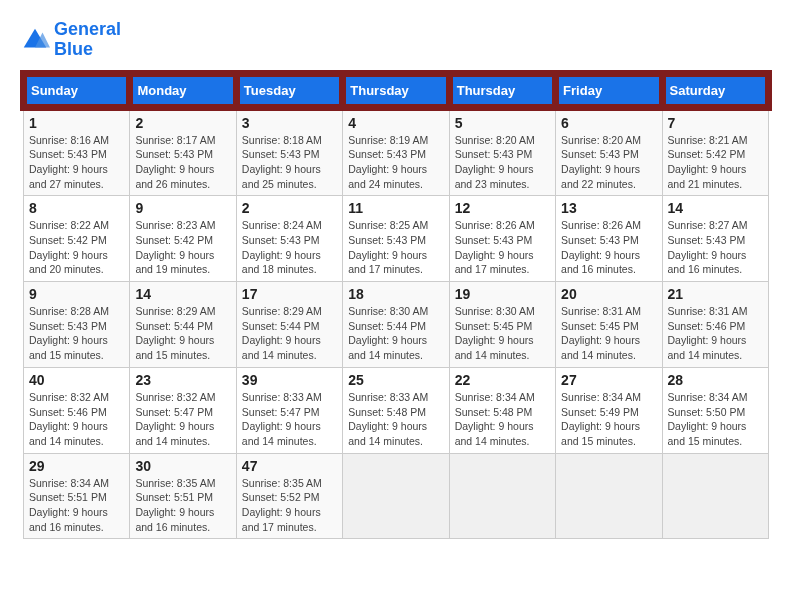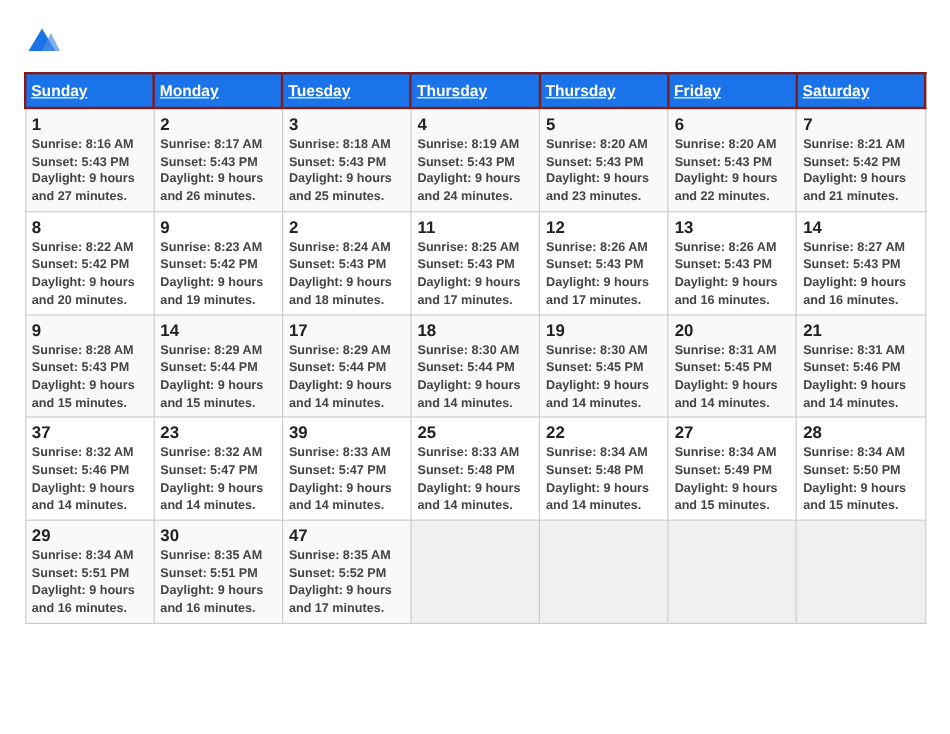--- a/index.html
+++ b/index.html
@@ -51,22 +51,21 @@
       border-collapse: collapse;
       font-size: 11px;
     }
     thead th {
       background-color: #1a73e8;
       color: #fff;
       padding: 6px 4px;
       text-align: left;
       font-size: 13px;
       font-weight: bold;
-      border: 2px solid #7f1d1d;
-      text-decoration: underline;
+      border: 7px solid #7f1d1d;
     }
     tbody td {
       border: 1px solid #ccc;
       padding: 4px 5px;
       vertical-align: top;
       min-height: 80px;
       width: 14.28%;
       background: #fff;
     }
     tbody tr:nth-child(odd) td {
@@ -76,35 +75,38 @@
       font-size: 14px;
       font-weight: bold;
       color: #222;
       display: block;
       margin-bottom: 2px;
     }
     .day-info {
       color: #444;
       font-size: 10.5px;
       line-height: 1.4;
-      font-weight: bold;
     }
     .empty-cell {
       background: #f0f0f0 !important;
     }
   </style>
 </head>
 <body>
 
 <div class="header-section">
   <div class="logo">
     <svg class="logo-icon" viewBox="0 0 40 40">
       <polygon points="20,5 35,30 5,30" fill="#1a73e8"></polygon>
       <polygon points="30,10 40,30 20,30" fill="#4a90e2" opacity="0.7"></polygon>
     </svg>
+    <div class="logo-text">
+      <div><span>General</span></div>
+      <div><span style="color:#1a73e8">Blue</span></div>
+    </div>
   </div>
   <div class="title-section">
     <div class="calendar-title"></div>
     <div class="calendar-subtitle"></div>
   </div>
 </div>
 
 <table>
   <thead>
     <tr>
@@ -308,21 +310,21 @@
         <div class="day-info">
           Sunrise: 8:31 AM<br>
           Sunset: 5:46 PM<br>
           Daylight: 9 hours<br>
           and 14 minutes.
         </div>
       </td>
       </tr>
       <tr>
         <td>
-        <span class="day-number">37</span>
+        <span class="day-number">40</span>
         <div class="day-info">
           Sunrise: 8:32 AM<br>
           Sunset: 5:46 PM<br>
           Daylight: 9 hours<br>
           and 14 minutes.
         </div>
       </td>
         <td>
         <span class="day-number">23</span>
         <div class="day-info">

